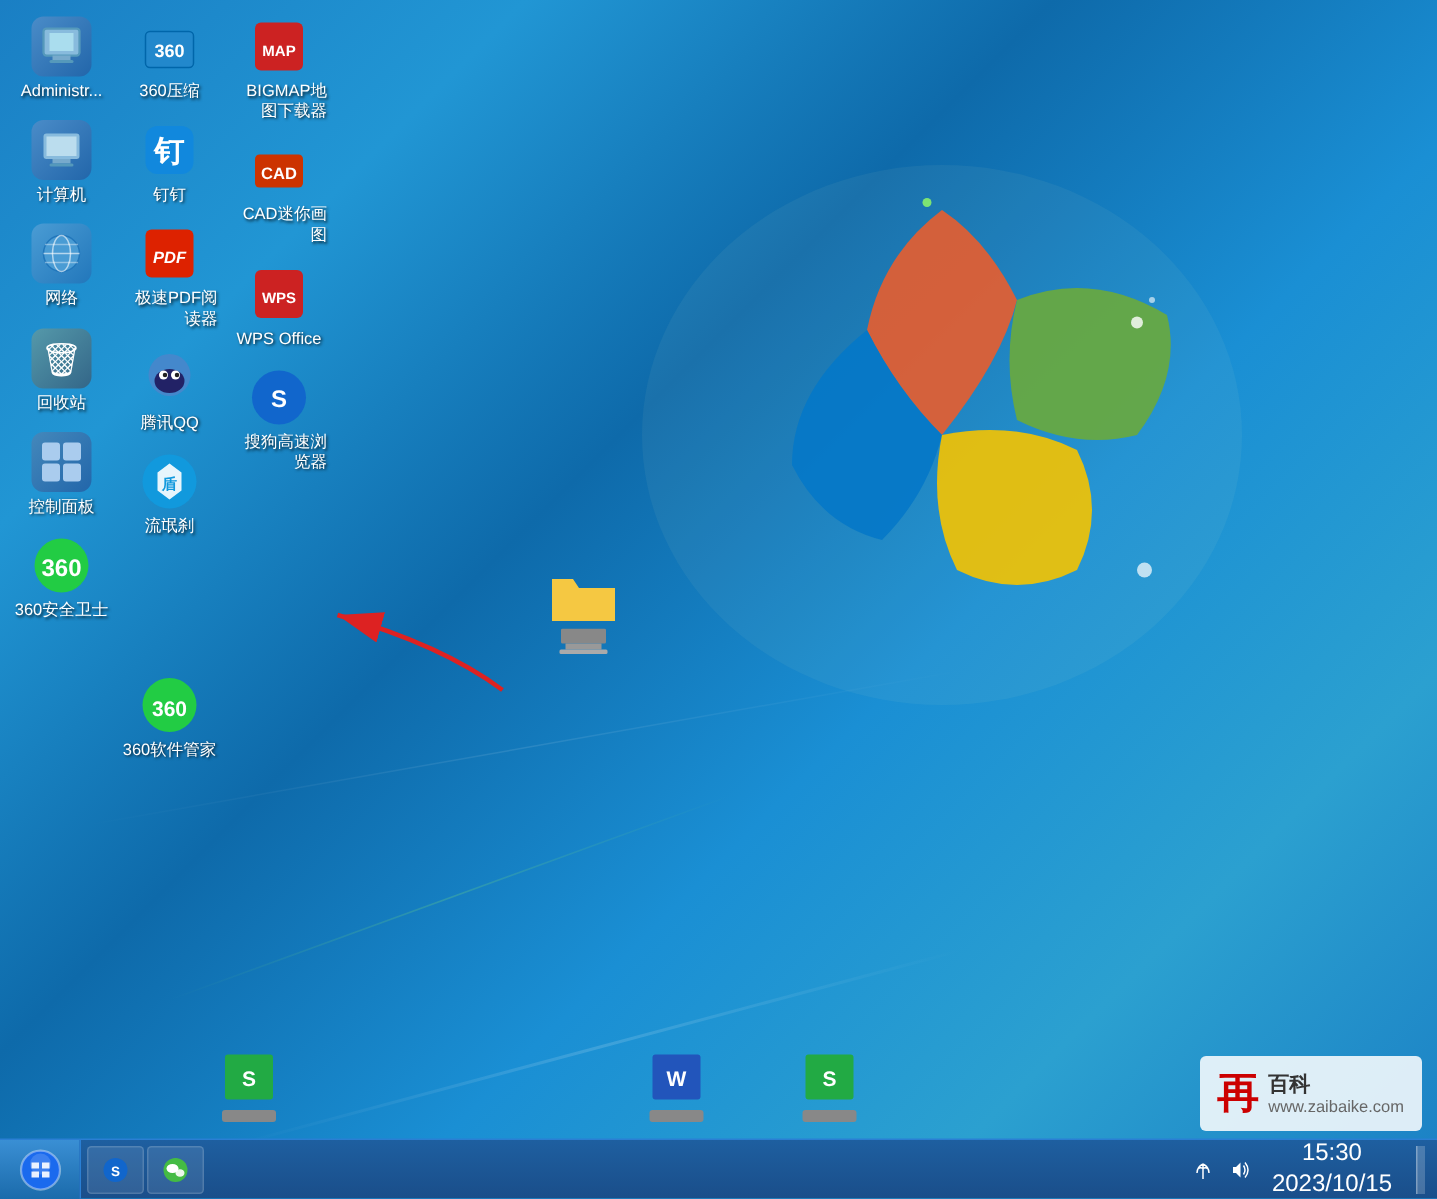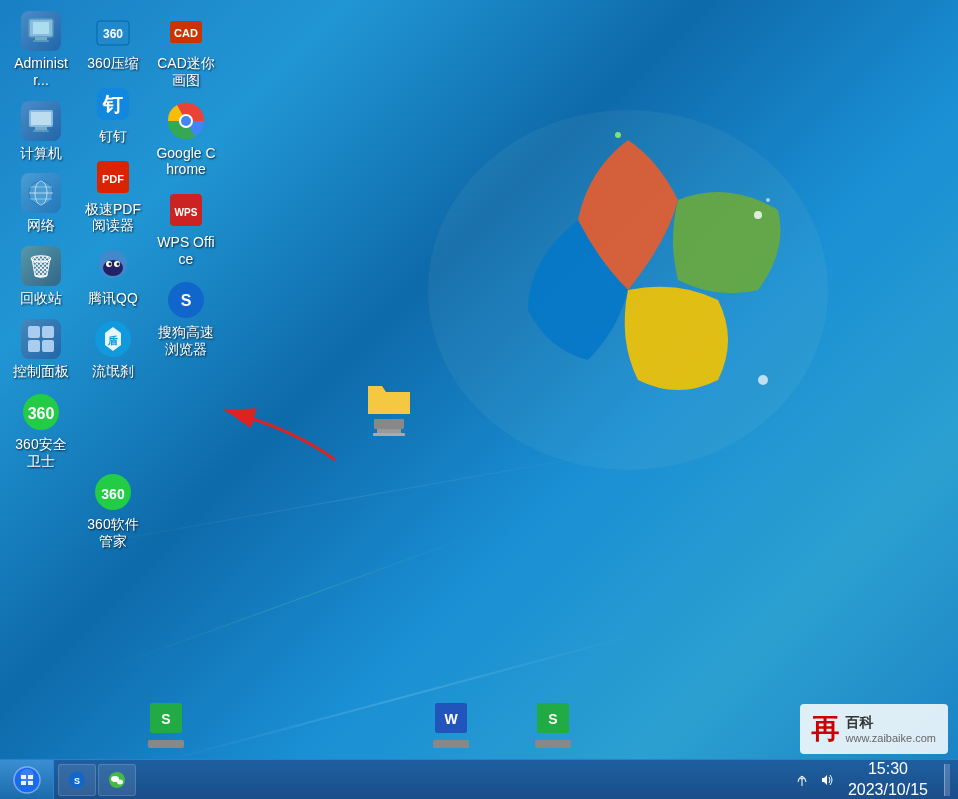--- a/index.html
+++ b/index.html
@@ -47,22 +47,22 @@
       align-items: center;
       justify-content: center;
       border-radius: 8px;
       margin-bottom: 4px;
       font-size: 22px;
       position: relative;
     }
 
     .icon-label {
       color: white;
-      font-size: 14px;
-      text-align: center;
+      font-size: 11px;
+      text-align: right;
       line-height: 1.2;
       text-shadow: 1px 1px 2px rgba(0,0,0,0.8);
       word-break: break-all;
     }
 
     
     .taskbar {
       position: absolute;
       bottom: 0;
       left: 0;
@@ -321,21 +321,21 @@
       <div class="icon-img" style="background:transparent;">
         <svg width="40" height="40" viewBox="0 0 40 40">
             <rect x="4" y="4" width="32" height="32" rx="8" fill="#1188dd"></rect>
             <text x="20" y="27" text-anchor="middle" font-size="20" font-weight="bold" fill="white">钉</text>
           </svg>
       </div>
       <span class="icon-label">钉钉</span>
     </div>
 
     <div class="icon-item">
-      <div class="icon-img" style="background:transparent;">
+      <div class="icon-img" style="background:transparent;font-style:italic;">
         <svg width="40" height="40" viewBox="0 0 40 40">
             <rect x="4" y="4" width="32" height="32" rx="4" fill="#dd2200"></rect>
             <text x="20" y="26" text-anchor="middle" font-size="11" font-weight="bold" fill="white">PDF</text>
           </svg>
       </div>
       <span class="icon-label">极速PDF阅读器</span>
     </div>
 
     <div class="icon-item">
       <div class="icon-img" style="background:transparent;">
@@ -370,44 +370,40 @@
             <text x="20" y="27" text-anchor="middle" font-size="14" font-weight="bold" fill="white">360</text>
           </svg>
       </div>
       <span class="icon-label">360软件管家</span>
     </div>
 
   </div>
 
   <div style="position:absolute;top:5px;left:150px;display:flex;flex-direction:column;gap:0;">
 
+    <div class="icon-item">
+      <div class="icon-img" style="background:transparent;">
+        <svg width="40" height="40" viewBox="0 0 40 40">
+            <rect x="4" y="4" width="32" height="32" rx="4" fill="#cc2222"></rect>
+            <text x="20" y="26" text-anchor="middle" font-size="10" fill="white" font-weight="bold">MAP</text>
+          </svg>
+      </div>
+      <span class="icon-label">BIGMAP地图下载器</span>
+    </div>
 
     <div class="icon-item">
       <div class="icon-img" style="background:transparent;">
         <svg width="40" height="40" viewBox="0 0 40 40">
             <rect x="4" y="10" width="32" height="22" rx="3" fill="#cc3300"></rect>
             <text x="20" y="26" text-anchor="middle" font-size="11" fill="white" font-weight="bold">CAD</text>
           </svg>
       </div>
       <span class="icon-label">CAD迷你画图</span>
     </div>
 
-    <div class="icon-item">
-      <div class="icon-img" style="background:transparent;">
-        <svg width="40" height="40" viewBox="0 0 40 40">
-          <circle cx="20" cy="20" r="18" fill="#4285f4"></circle>
-          <path d="M20,20 L38,20 A18,18 0 0,0 11,4Z" fill="#ea4335"></path>
-          <path d="M20,20 L11,4 A18,18 0 0,0 2,20Z" fill="#fbbc05"></path>
-          <path d="M20,20 L2,20 A18,18 0 0,0 29,36Z" fill="#34a853"></path>
-          <circle cx="20" cy="20" r="7" fill="white"></circle>
-          <circle cx="20" cy="20" r="5" fill="#4285f4"></circle>
-        </svg>
-      </div>
-      <span class="icon-label">Google Chrome</span>
-    </div>
 
     <div class="icon-item">
       <div class="icon-img" style="background:transparent;align-items:center;">
         <svg width="40" height="40" viewBox="0 0 40 40">
             <rect x="4" y="4" width="32" height="32" rx="4" fill="#cc2222"></rect>
             <text x="20" y="26" text-anchor="middle" font-size="10" fill="white" font-weight="bold">WPS</text>
           </svg>
       </div>
       <span class="icon-label">WPS Office</span>
     </div>

